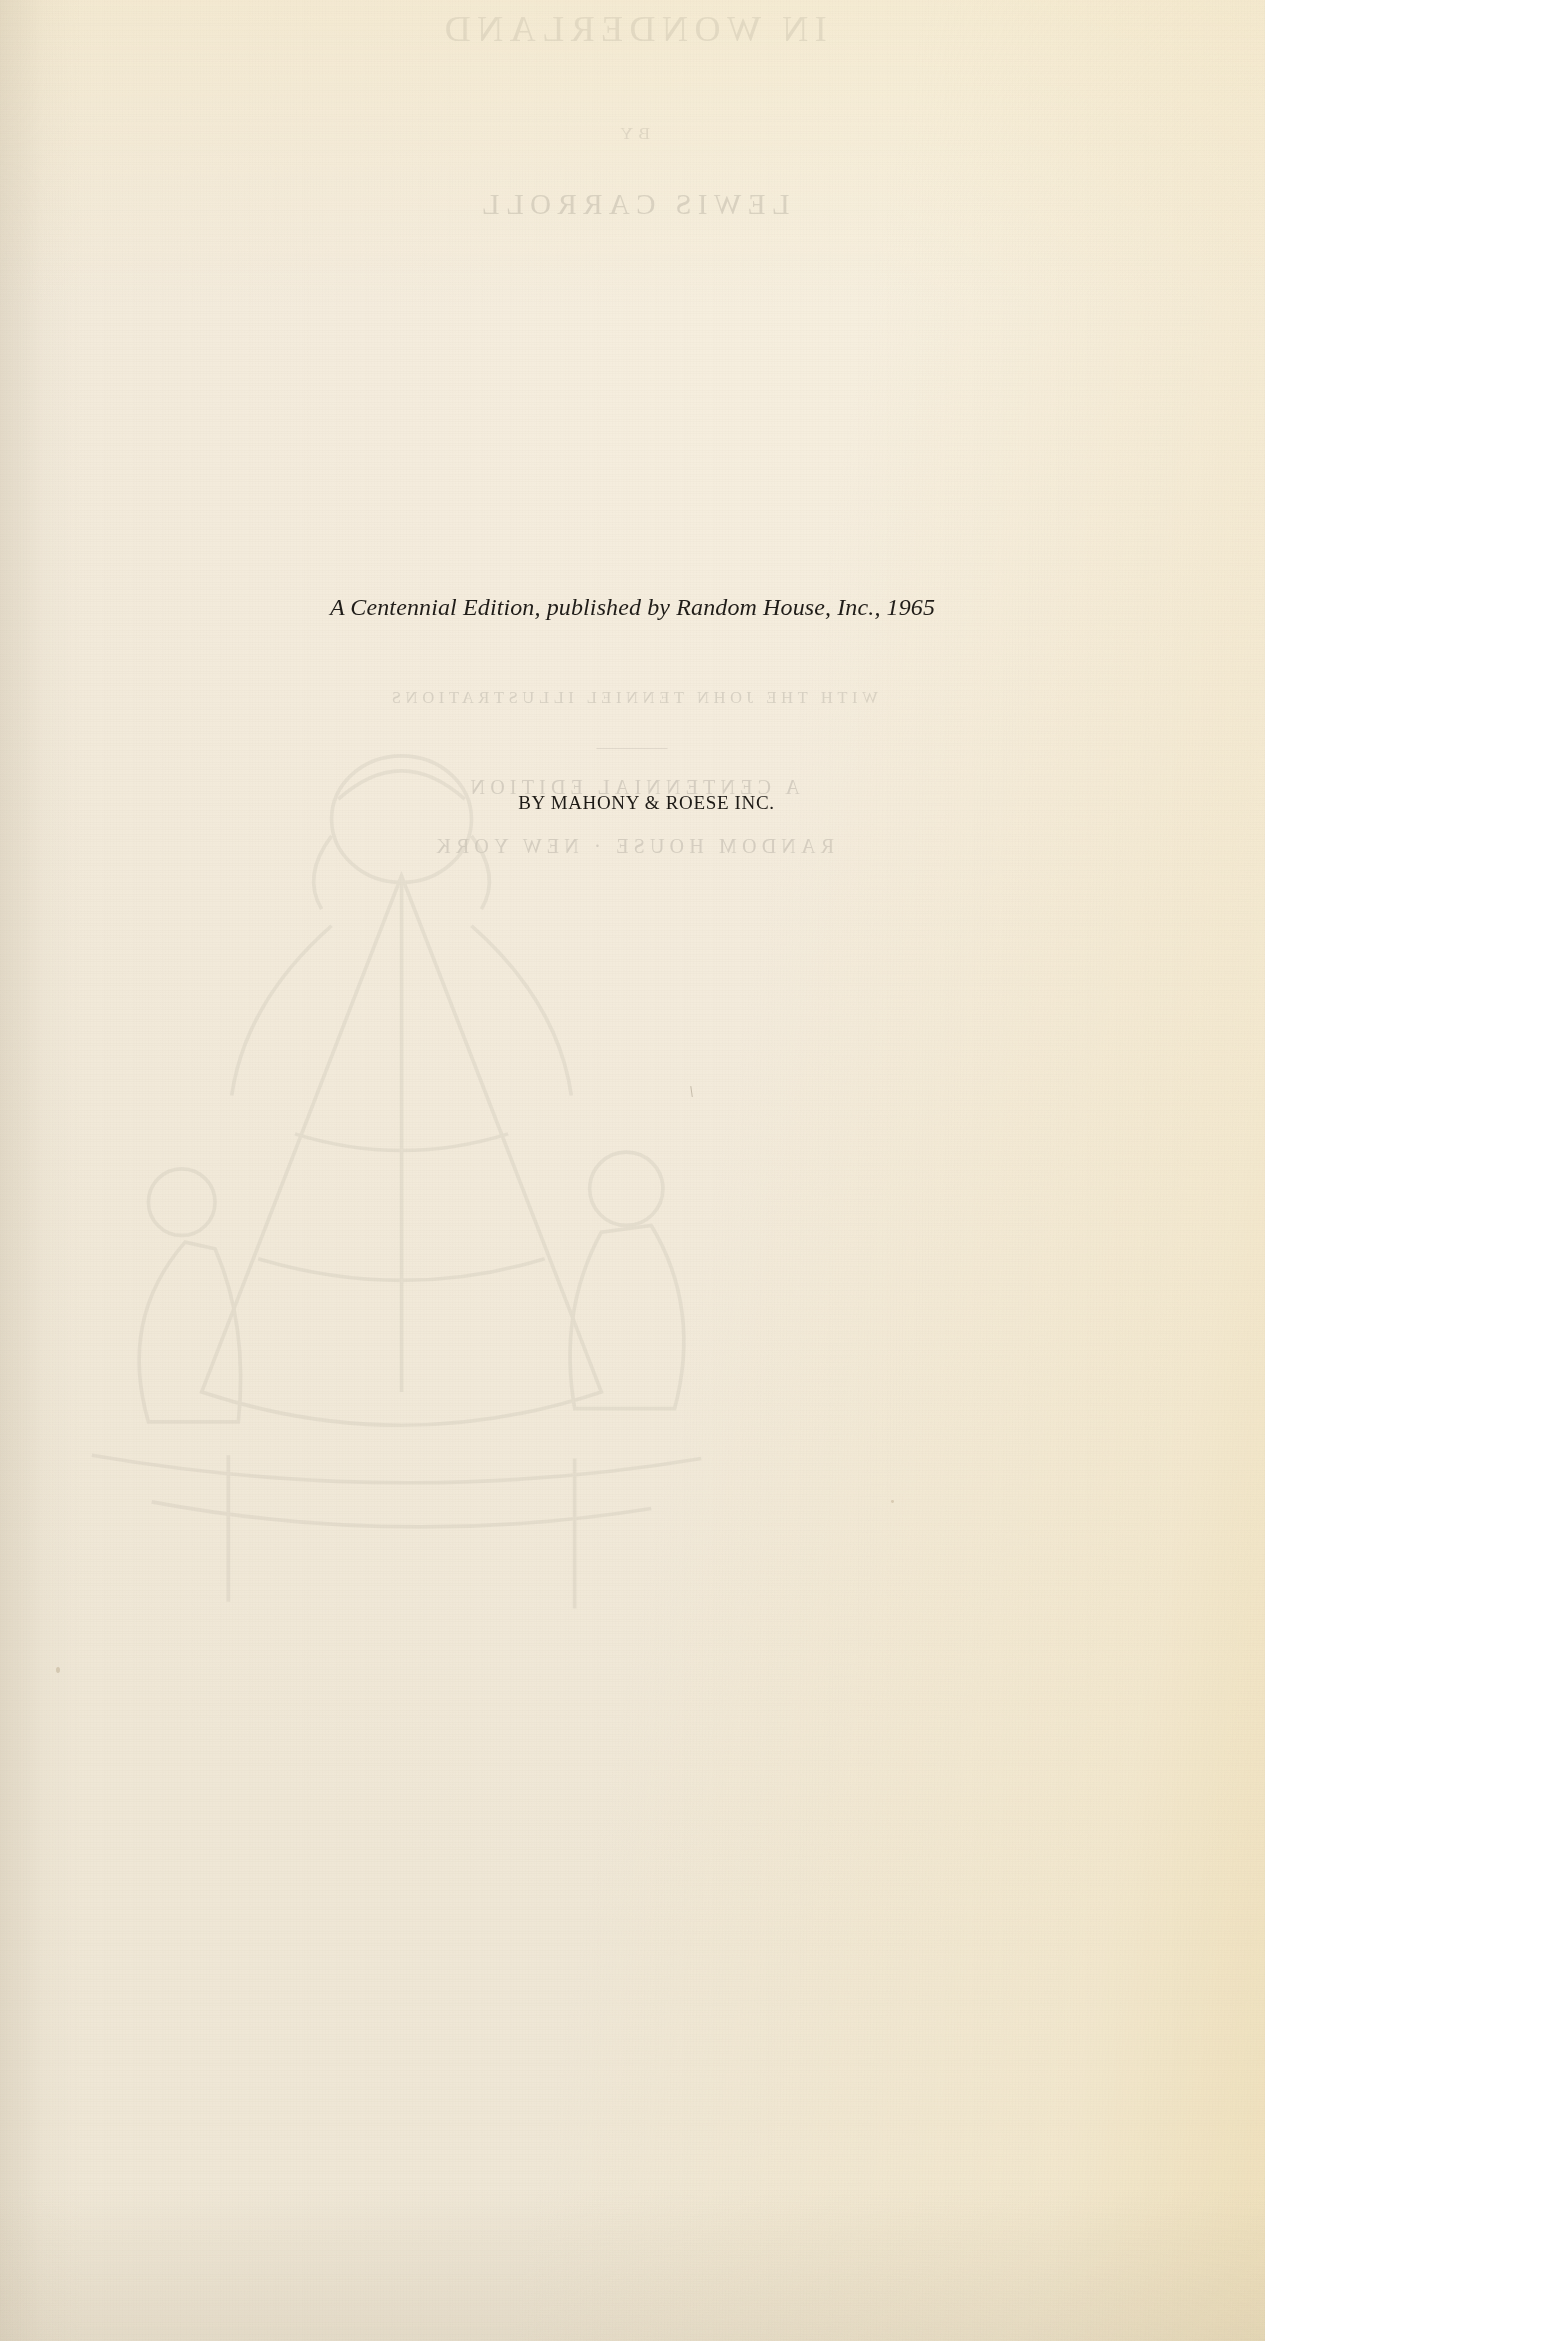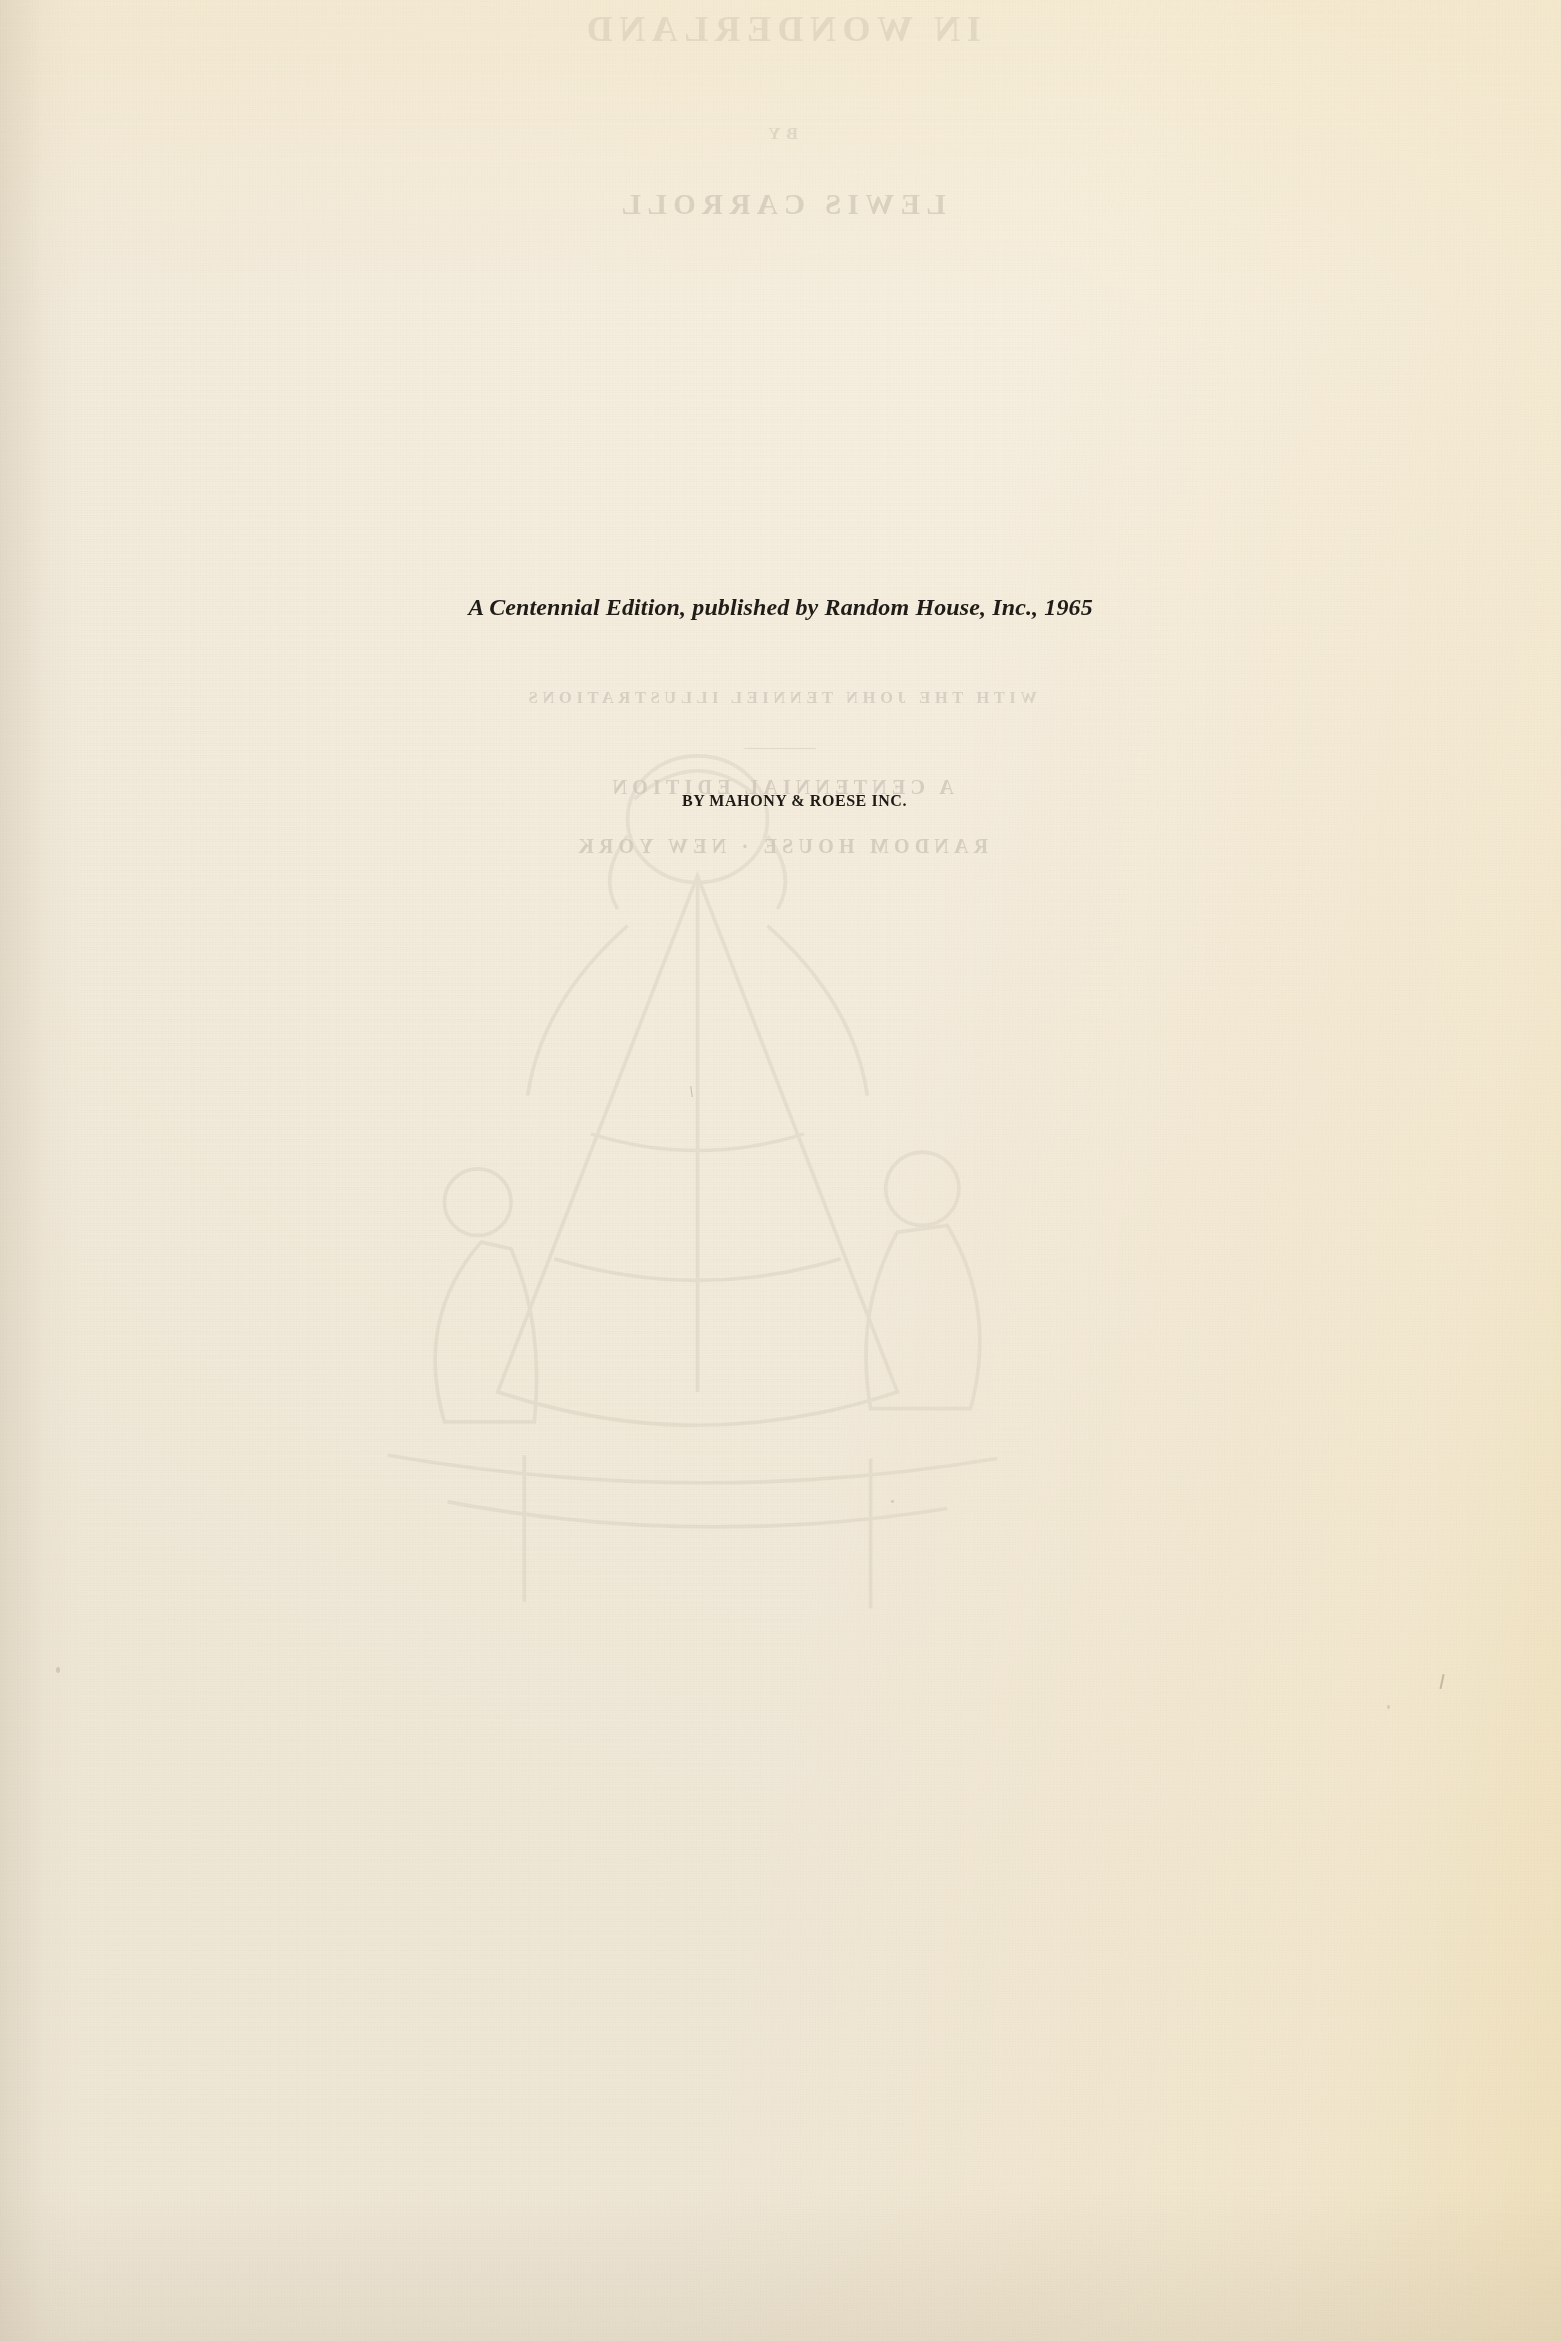--- a/index.html
+++ b/index.html
@@ -2,26 +2,25 @@
 <html style="font-size:9.4px"><head>
 <meta charset="utf-8">
 <style>
   html, body {
     margin: 0;
     padding: 0;
     background: #ffffff;
   }
   .page {
     position: relative;
-    width: 1561px;
+    width: 1265px;
     height: 2342px;
     overflow: hidden;
     background: #f3ece0;
     font-family: "Liberation Serif", serif;
-    font-weight: bold;
   }
 
   
   .paper-base {
     position: absolute;
     inset: 0;
     background:
       radial-gradient(120% 80% at 72% 4%, #f7f0df 0%, #f4ecdd 38%, #efe7d6 100%);
   }
   .paper-warm-right {
@@ -163,21 +162,21 @@
     text-align: center;
     color: #1d1a16;
     font-family: "Liberation Serif", serif;
   }
   .litho-line-1 {
     font-size: 20.6px;
     letter-spacing: 0.035em;
     line-height: 1.22;
   }
   .litho-line-2 {
-    font-size: 16px;
+    font-size: 19px;
     letter-spacing: 0.035em;
     line-height: 1.22;
     margin-left: 28px;
   }
 
   
   .speck {
     position: absolute;
     background: #bdae92;
     border-radius: 50%;

